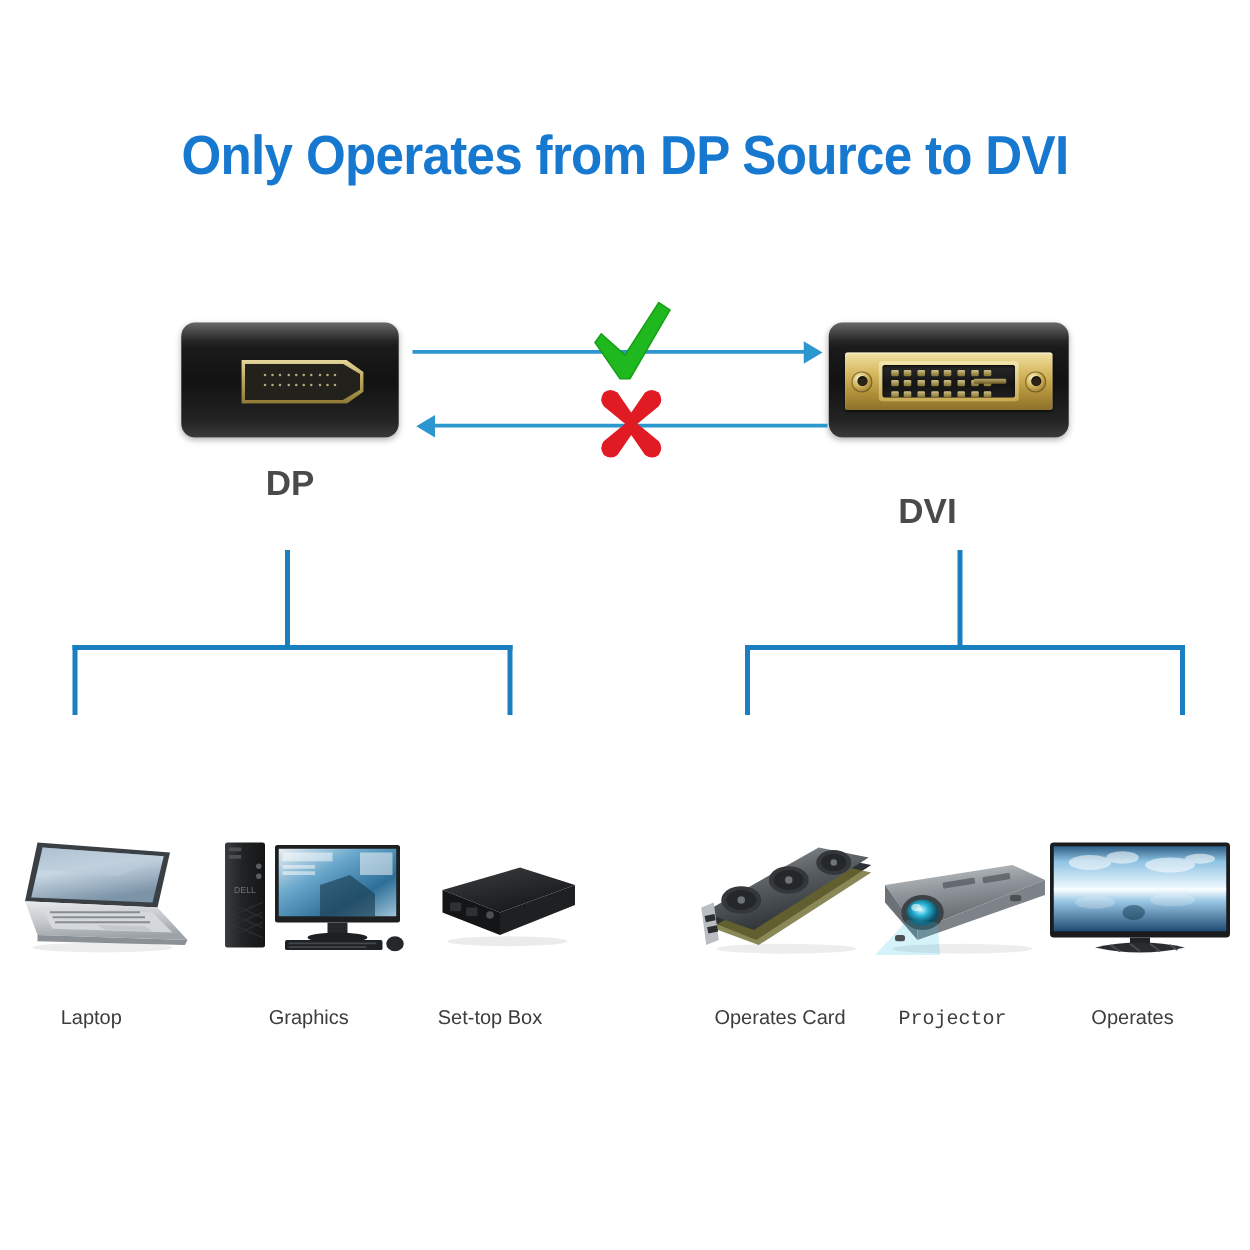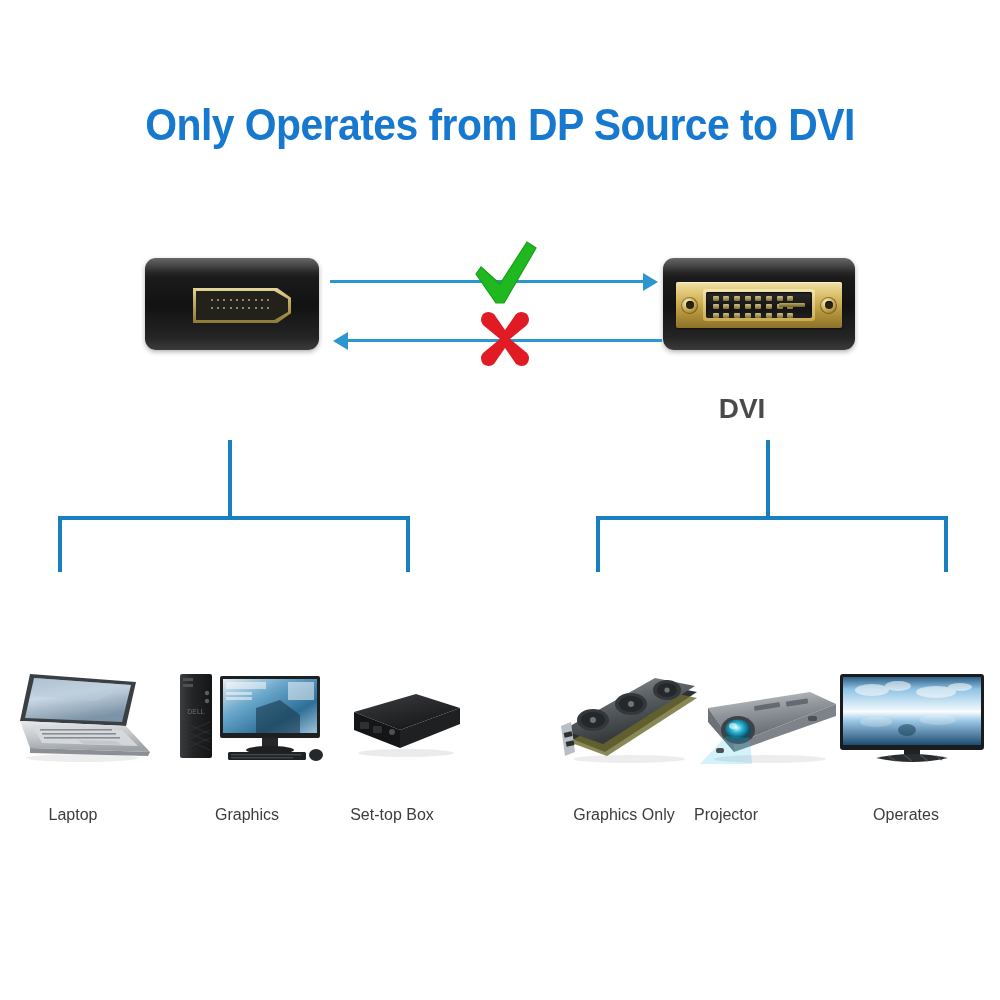--- a/index.html
+++ b/index.html
@@ -299,21 +299,21 @@
   #device-desktop      { left: 168px; }
   #device-settop       { left: 320px; }
   #device-gpu          { left: 545px; }
   #device-projector    { left: 690px; }
   #device-monitor      { left: 832px; }
 
   #label-laptop    { left: -17px; }
   #label-desktop   { left: 157px; }
   #label-settop    { left: 302px; }
   #label-gpu       { left: 534px; }
-  #label-projector { left: 636px; }
+  #label-projector { left: 672px; font-family: Liberation Mono, monospace; }
   #label-monitor   { left: 816px; }
 </style>
 </head>
 <body>
 
 <div id="stage">
 
   <div class="title">Only Operates from DP Source to DVI</div>
 
   <div class="conn-shell" id="dp-connector">
@@ -393,20 +393,21 @@
     <path d="M6 34 L11 27 L30 44 L57 2 L66 8 L34 63 L26 63 Z" fill="#1fb81f"></path>
     <path d="M6 34 L11 27 L30 44 L57 2 L66 8 L34 63 L26 63 Z" fill="none" stroke="#16a016" stroke-width="1.2"></path>
   </svg>
 
   <svg id="cross-mark" viewBox="0 0 62 62">
     <g fill="#e01b24">
       <path d="M9 6 Q5 12 9 17 L26 31 L9 45 Q5 50 9 56 Q15 60 20 56 L31 40 L42 56 Q48 60 53 56 Q57 50 53 45 L36 31 L53 17 Q57 12 53 6 Q47 2 42 6 L31 22 L20 6 Q14 2 9 6 Z"></path>
     </g>
   </svg>
 
+  <div class="port-label" id="dp-label">DP</div>
   <div class="port-label" id="dvi-label">DVI</div>
 
   <div class="bracket" id="bracket-left">
     <div class="stem" style="left:188px;"></div>
     <div class="bar" style="left:18px; width:352px;"></div>
     <div class="leg" style="left:18px;"></div>
     <div class="leg" style="left:366px;"></div>
   </div>
 
   <div class="bracket" id="bracket-right">
@@ -550,21 +551,21 @@
         <ellipse cx="122" cy="30" rx="10" ry="7" fill="#24282b"></ellipse>
         <circle cx="122" cy="30" r="2.6" fill="#6f7478"></circle>
       </g>
 
       <path d="M16 66 L26 62 L30 92 L20 96 Z" fill="#b9bec2"></path>
       <rect x="19" y="72" width="8" height="5" fill="#2b2f32" transform="rotate(-12 23 74)"></rect>
       <rect x="21" y="81" width="8" height="5" fill="#2b2f32" transform="rotate(-12 25 83)"></rect>
       <ellipse cx="84" cy="99" rx="56" ry="4" fill="#000" opacity=".07"></ellipse>
     </svg>
   </div>
-  <div class="device-label" id="label-gpu">Graphics Only</div>
+  <div class="device-label" id="label-gpu">Operates Card</div>
 
   <div class="device" id="device-projector">
     <svg class="art" viewBox="0 0 160 110">
       <defs>
         <linearGradient id="prjBody" x1="0" y1="0" x2="0.3" y2="1">
           <stop offset="0%" stop-color="#c9ccd0"></stop>
           <stop offset="45%" stop-color="#8f959a"></stop>
           <stop offset="100%" stop-color="#5b6165"></stop>
         </linearGradient>
         <radialGradient id="lens" cx="45%" cy="40%">

